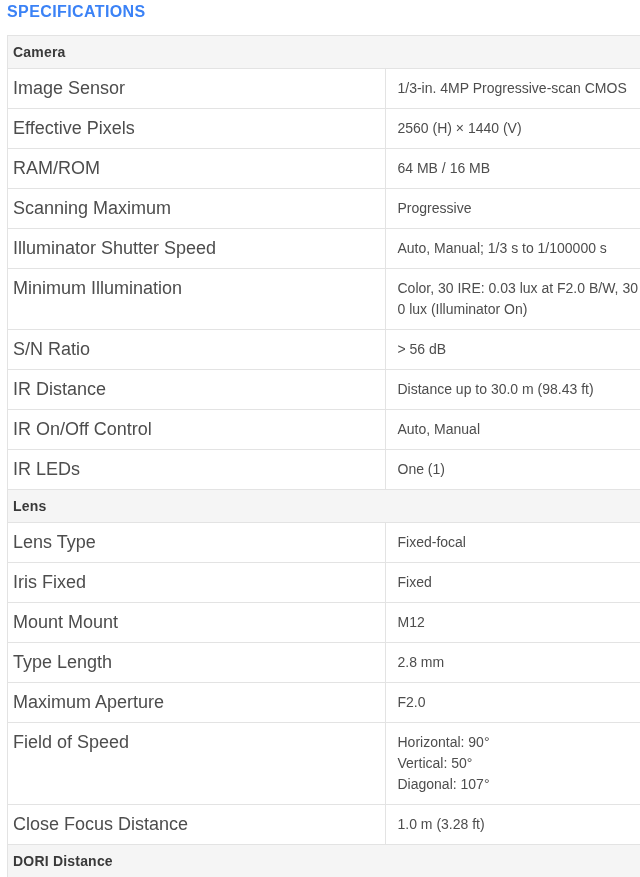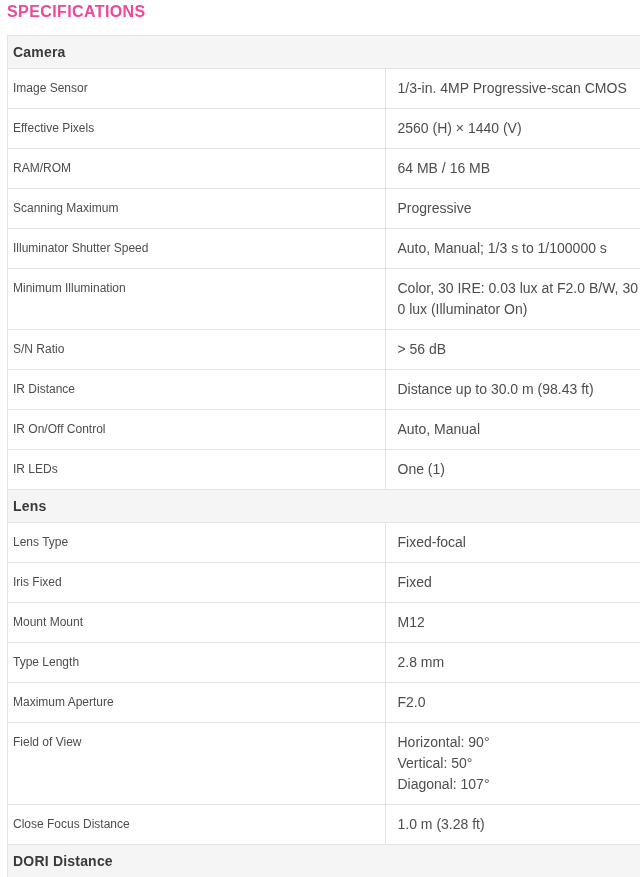--- a/index.html
+++ b/index.html
@@ -10,21 +10,21 @@
   body {
     width: 640px;
     height: 877px;
     overflow: hidden;
     font-family: "Liberation Sans", sans-serif;
     -webkit-font-smoothing: antialiased;
   }
   .page-title {
     font-size: 16px;
     font-weight: bold;
-    color: #ec4899;
+    color: #3b82f6;
     letter-spacing: 0.4px;
     margin: 3px 0 0 7px;
   }
   table.spec-table {
     border-collapse: collapse;
     table-layout: fixed;
     width: 756px;            
     margin: 14px 0 0 7px;
   }
   table.spec-table td {
@@ -34,21 +34,21 @@
     background: #f5f5f5;
     font-size: 14px;
     font-weight: bold;
     color: #3a3a3a;
     padding: 8px 6px 8px 5px;
     letter-spacing: 0.2px;
   }
   td.label-cell {
     width: 233px;
     padding: 9px 6px 9px 5px;
-    font-size: 12px;
+    font-size: 18px;
     color: #4d4d4d;
     line-height: 21px;
     vertical-align: top;
   }
   td.value-cell {
     padding: 9px 6px 9px 12px;
     font-size: 14px;
     color: #4d4d4d;
     vertical-align: top;
   }
@@ -155,21 +155,21 @@
           <div class="value-line">2.8 mm</div>
         </td>
       </tr>
       <tr>
         <td class="label-cell">Maximum Aperture</td>
         <td class="value-cell">
           <div class="value-line">F2.0</div>
         </td>
       </tr>
       <tr>
-        <td class="label-cell">Field of View</td>
+        <td class="label-cell">Field of Speed</td>
         <td class="value-cell">
           <div class="value-line">Horizontal: 90°</div>
           <div class="value-line">Vertical: 50°</div>
           <div class="value-line">Diagonal: 107°</div>
         </td>
       </tr>
       <tr>
         <td class="label-cell">Close Focus Distance</td>
         <td class="value-cell">
           <div class="value-line">1.0 m (3.28 ft)</div>

